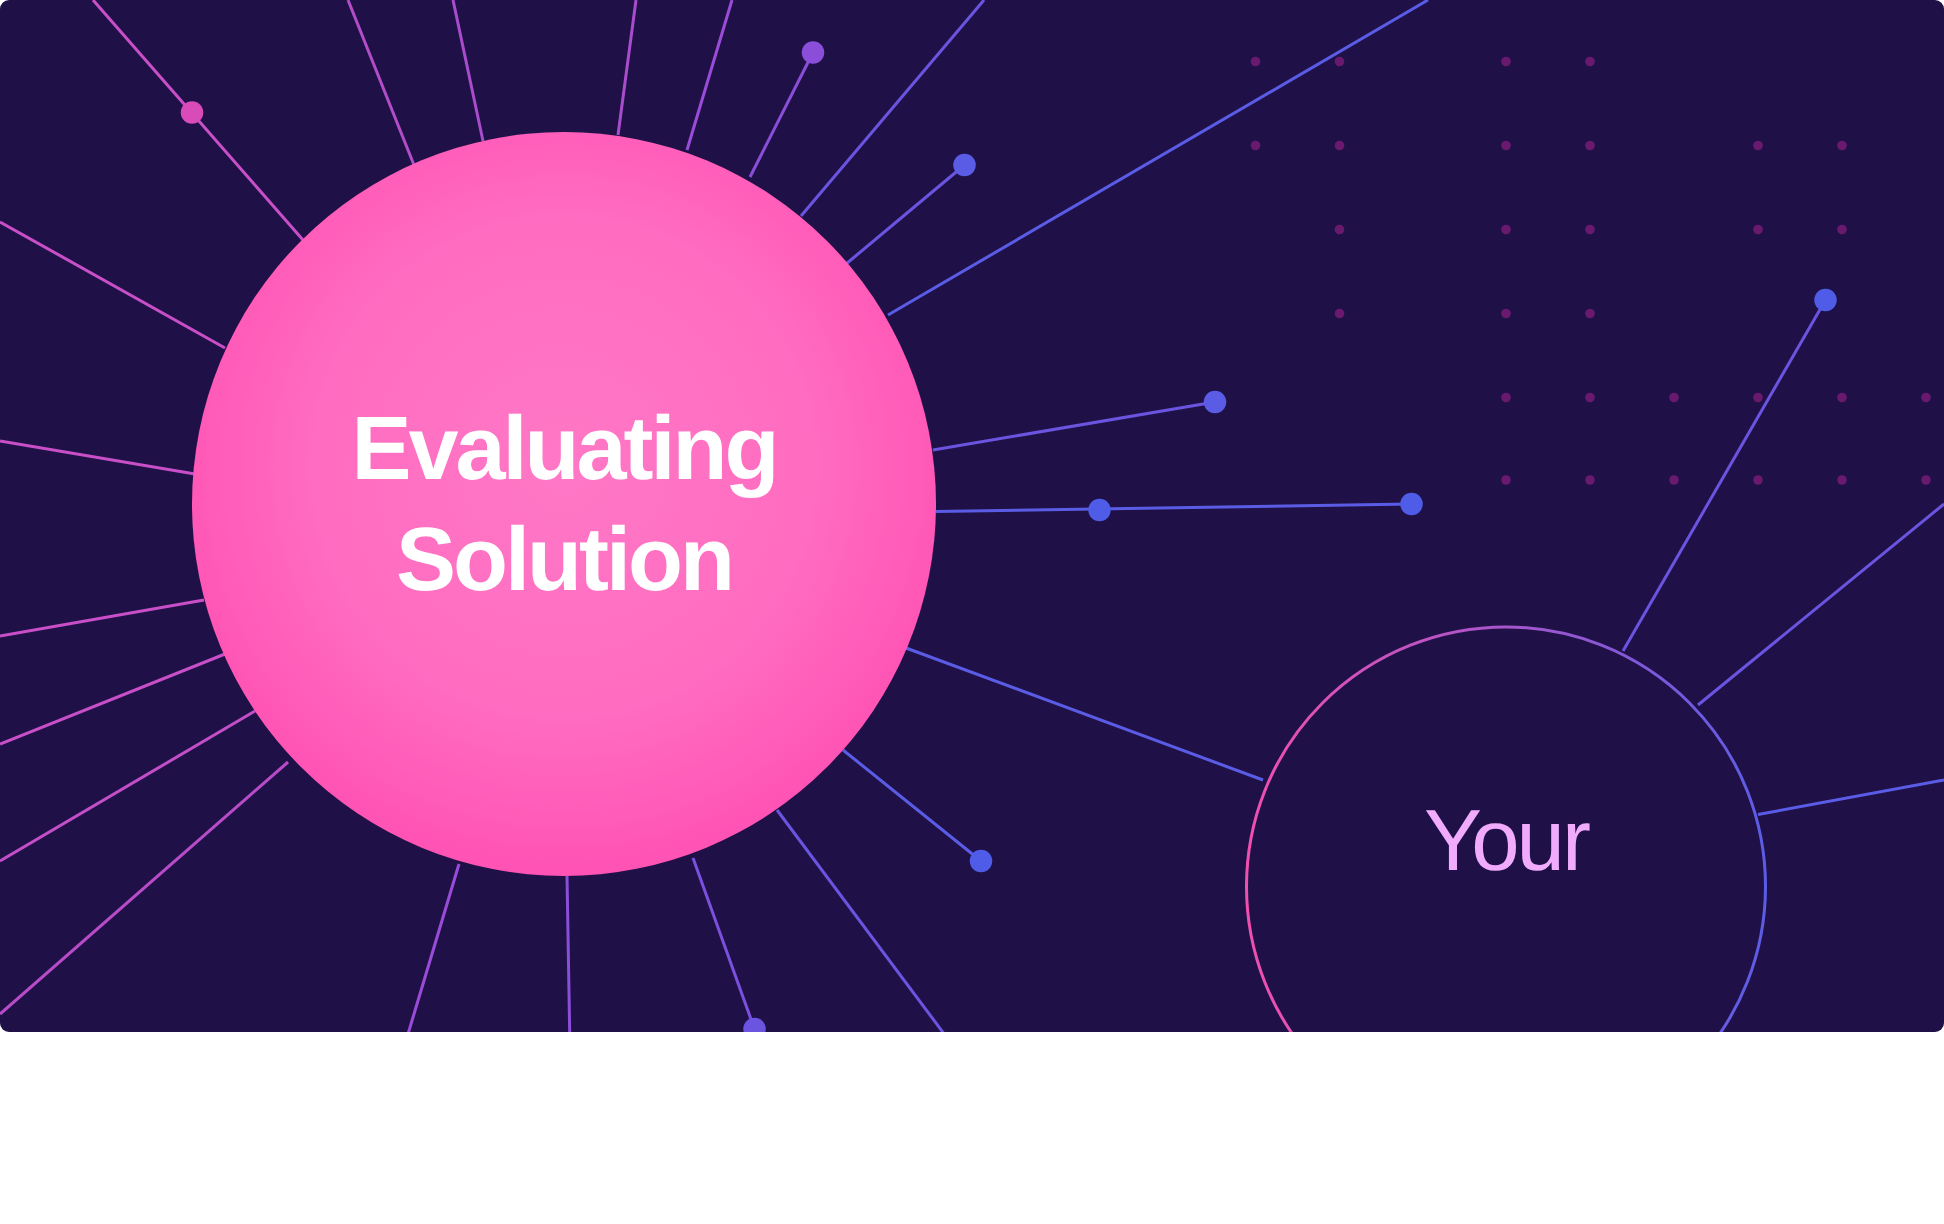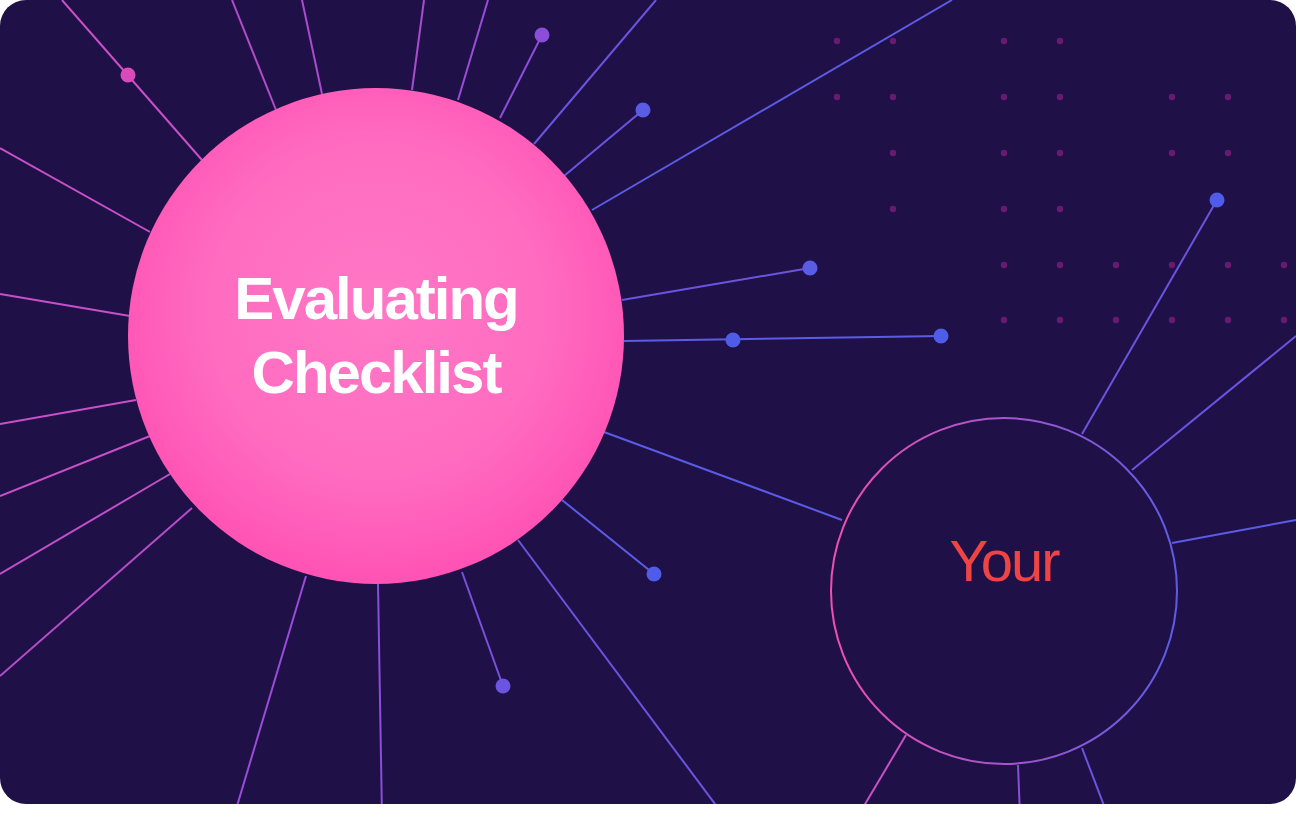--- a/index.html
+++ b/index.html
@@ -1,39 +1,39 @@
 <!DOCTYPE html>
 <html><head>
 <meta charset="utf-8">
 <style>
   html, body { margin:0; padding:0; background:#ffffff; }
   body { width:1296px; height:816px; overflow:hidden; position:relative; }
   .card {
-    position:absolute; left:0; top:0; width:1296px; height:804px;
-    background:#1f1147; border-radius:26px; overflow:hidden;
+    position:absolute; left:0; top:0; width:1296px; height:688px;
+    background:#1f1147; border-radius:6px; overflow:hidden;
   }
   .bg-svg { position:absolute; left:0; top:0; width:1296px; height:816px; }
   .main-circle {
     position:absolute; left:128px; top:88px; width:496px; height:496px;
     border-radius:50%;
     background: radial-gradient(circle at 50% 45%, #ff78c6 0%, #ff6cc0 45%, #ff4db2 80%, #f53aa6 100%);
     display:flex; align-items:center; justify-content:center; flex-direction:column;
   }
   .main-title {
     color:#ffffff; font-family:"Liberation Sans", sans-serif; font-weight:700;
     font-size:60px; line-height:74px; text-align:center; letter-spacing:-2px;
   }
   .main-title span { display:block; }
   .sub-circle {
     position:absolute; left:830px; top:417px; width:348px; height:348px;
     border-radius:50%; box-sizing:border-box;
     display:flex; align-items:center; justify-content:center; flex-direction:column;
   }
   .sub-title {
-    color:#ef4444; font-family:"Liberation Sans", sans-serif; font-weight:300;
+    color:#f0abfc; font-family:"Liberation Sans", sans-serif; font-weight:300;
     font-size:58px; line-height:64px; text-align:center; letter-spacing:-2px;
     margin-top:-60px;
   }
   .sub-title span { display:block; }
 </style>
 </head>
 <body>
 
 <div class="card">
   <svg class="bg-svg" viewBox="0 0 1296 816">
@@ -122,21 +122,21 @@
       <circle cx="503" cy="686" r="7.5" fill="#6a54e0"></circle>
       <circle cx="1217" cy="200" r="7.5" fill="#4f5ce8"></circle>
     </g>
 
     <circle cx="1004" cy="591" r="173" fill="#1f1147" stroke="url(#ringGrad)" stroke-width="2"></circle>
   </svg>
 
   <div class="main-circle">
     <div class="main-title">
       <span>Evaluating</span>
-      <span>Checklist</span>
+      <span>Solution</span>
     </div>
   </div>
 
   <div class="sub-circle">
     <div class="sub-title">
       <span>Your</span>
     </div>
   </div>
 </div>
 

